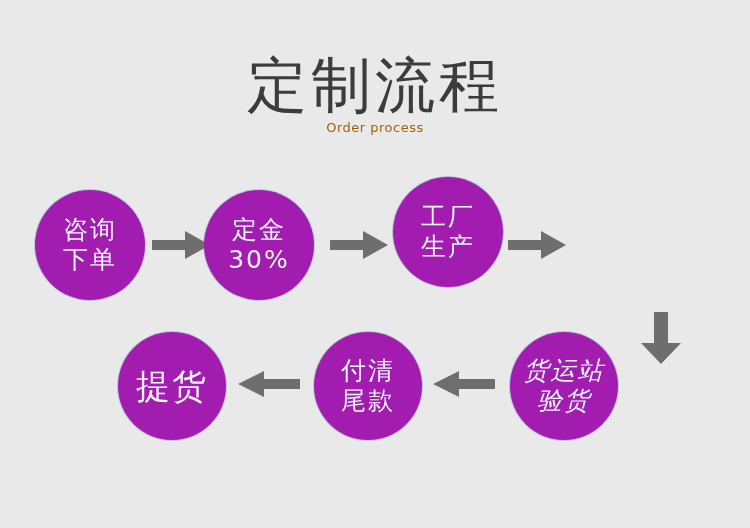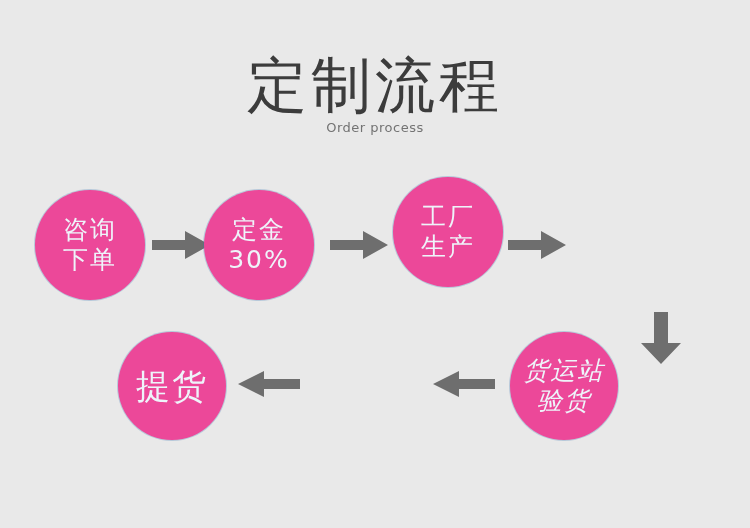--- a/index.html
+++ b/index.html
@@ -34,30 +34,30 @@
     line-height: 58px;
     color: #3c3c3c;
     letter-spacing: 4px;
     font-weight: 400;
     font-family: "DejaVu Sans", "Liberation Sans", sans-serif;
   }
   .subtitle {
     margin-top: 6px;
     font-size: 13px;
     line-height: 16px;
-    color: #737373;
+    color: #a16207;
     letter-spacing: 0.5px;
     font-family: "DejaVu Sans", "Liberation Sans", sans-serif;
   }
 
   
   .node {
     position: absolute;
     border-radius: 50%;
-    background: #ec4899;
+    background: #a21caf;
     display: flex;
     align-items: center;
     justify-content: center;
     box-shadow: 0 0 0 1px rgba(56,120,180,0.28);
   }
   .node-label {
     color: #eef4fa;
     text-align: center;
     font-size: 25px;
     line-height: 30px;
@@ -133,20 +133,24 @@
     <span class="node-label">货运站
 验货</span>
   </div>
 
   <div class="arrow" style="left:433px; top:371px; width:62px; height:26px;">
     <svg width="62" height="26" viewBox="0 0 62 26" aria-hidden="true">
       <polygon points="62,8 26,8 26,0 0,13 26,26 26,18 62,18" fill="#6e6e6e"></polygon>
     </svg>
   </div>
 
+  <div class="node" style="left:314px; top:332px; width:108px; height:108px;">
+    <span class="node-label">付清
+尾款</span>
+  </div>
 
   <div class="arrow" style="left:238px; top:371px; width:62px; height:26px;">
     <svg width="62" height="26" viewBox="0 0 62 26" aria-hidden="true">
       <polygon points="62,8 26,8 26,0 0,13 26,26 26,18 62,18" fill="#6e6e6e"></polygon>
     </svg>
   </div>
 
   <div class="node" style="left:118px; top:332px; width:108px; height:108px;">
     <span class="node-label one-line">提货</span>
   </div>

